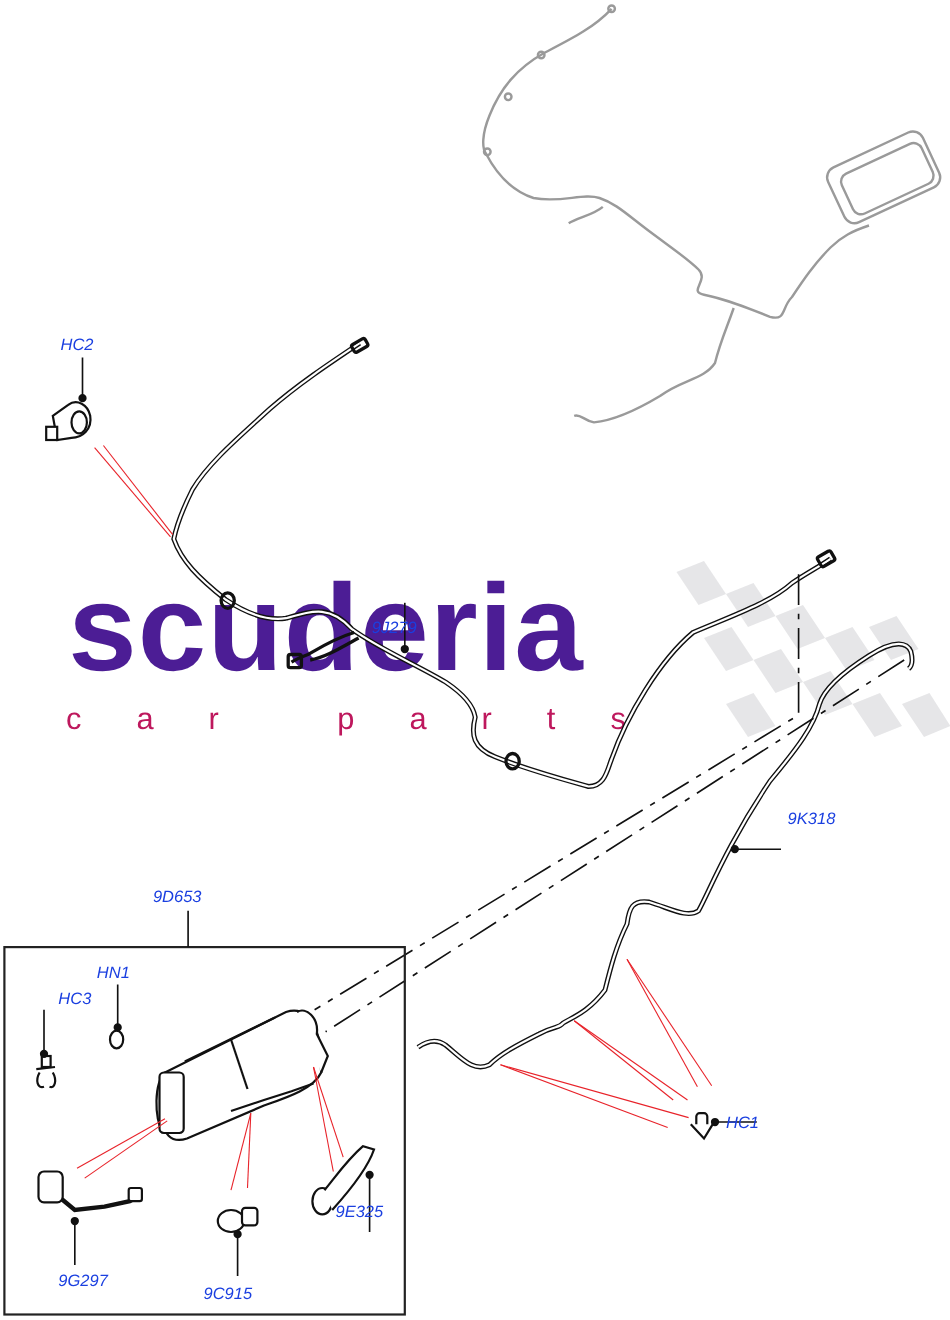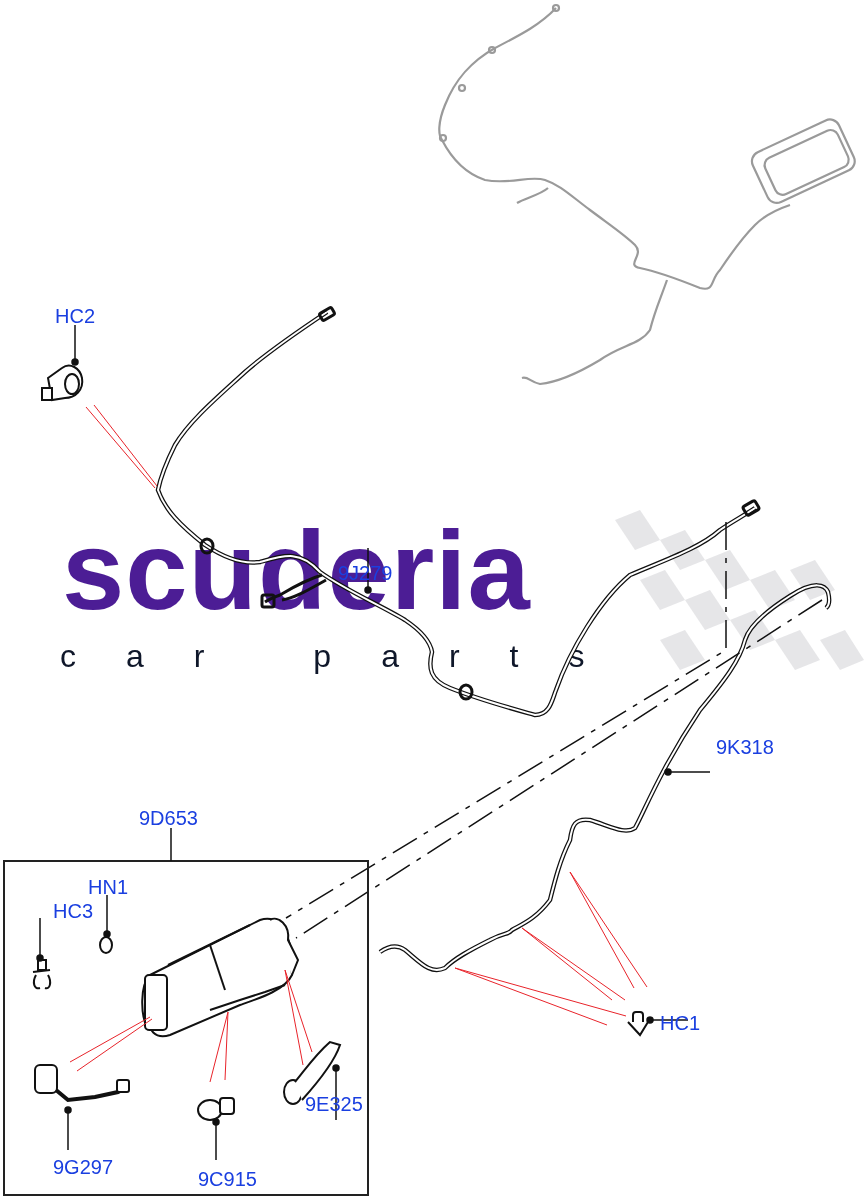--- a/index.html
+++ b/index.html
@@ -1,24 +1,24 @@
 <!DOCTYPE html>
 <html><head>
 <meta charset="utf-8">
 <style>
   html, body { margin: 0; padding: 0; background: #ffffff; }
   body { width: 864px; height: 1200px; position: relative; overflow: hidden;
          font-family: "Liberation Sans", sans-serif; }
   #canvas { position: absolute; left: 0; top: 0; width: 864px; height: 1200px; }
   .callout { position: absolute; font-family: "Liberation Sans", sans-serif;
-             font-size: 20px; color: #1a3fe0; line-height: 1; white-space: nowrap; }
+             font-size: 15px; color: #1a3fe0; line-height: 1; white-space: nowrap; font-style: italic; }
   .wm-main { position: absolute; left: 62px; top: 515px; font-family: "Liberation Sans", sans-serif;
              font-size: 112px; font-weight: bold; color: #4c1d95; letter-spacing: 1px; line-height: 1; }
   .wm-sub { position: absolute; left: 60px; top: 640px; font-family: "Liberation Sans", sans-serif;
-            font-size: 32px; color: #0f172a; letter-spacing: 50px; line-height: 1; }
+            font-size: 28px; color: #be185d; letter-spacing: 50px; line-height: 1; }
 </style>
 </head>
 <body>
 
 <div class="wm-main">scuderia</div>
 <div class="wm-sub">car parts</div>
 
 <svg id="canvas" viewBox="0 0 864 1200" xmlns="http://www.w3.org/2000/svg">
 
   <g fill="#e2e2e4" opacity="0.85">
@@ -159,15 +159,15 @@
   </g>
 </svg>
 
 <div class="callout" style="left:55px;top:306px;">HC2</div>
 <div class="callout" style="left:338px;top:530px;margin-top:33px;">9J279</div>
 <div class="callout" style="left:716px;top:737px;">9K318</div>
 <div class="callout" style="left:139px;top:808px;">9D653</div>
 <div class="callout" style="left:88px;top:877px;">HN1</div>
 <div class="callout" style="left:21px;top:901px;margin-left:32px;">HC3</div>
 <div class="callout" style="left:37px;top:1157px;margin-left:16px;">9G297</div>
-<div class="callout" style="left:185px;top:1169px;margin-left:13px;">9C915</div>
+<div class="callout" style="left:185px;top:1169px;">9C915</div>
 <div class="callout" style="left:305px;top:1094px;text-align:right;">9E325</div>
 <div class="callout" style="left:660px;top:1013px;">HC1</div>
 
 </body></html>

